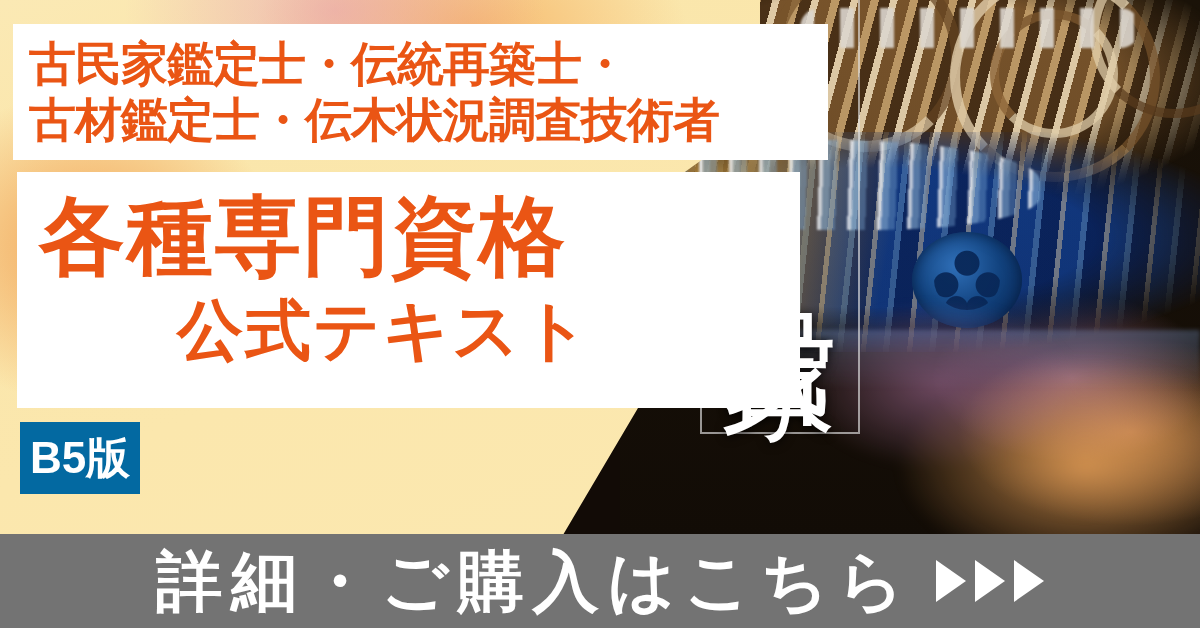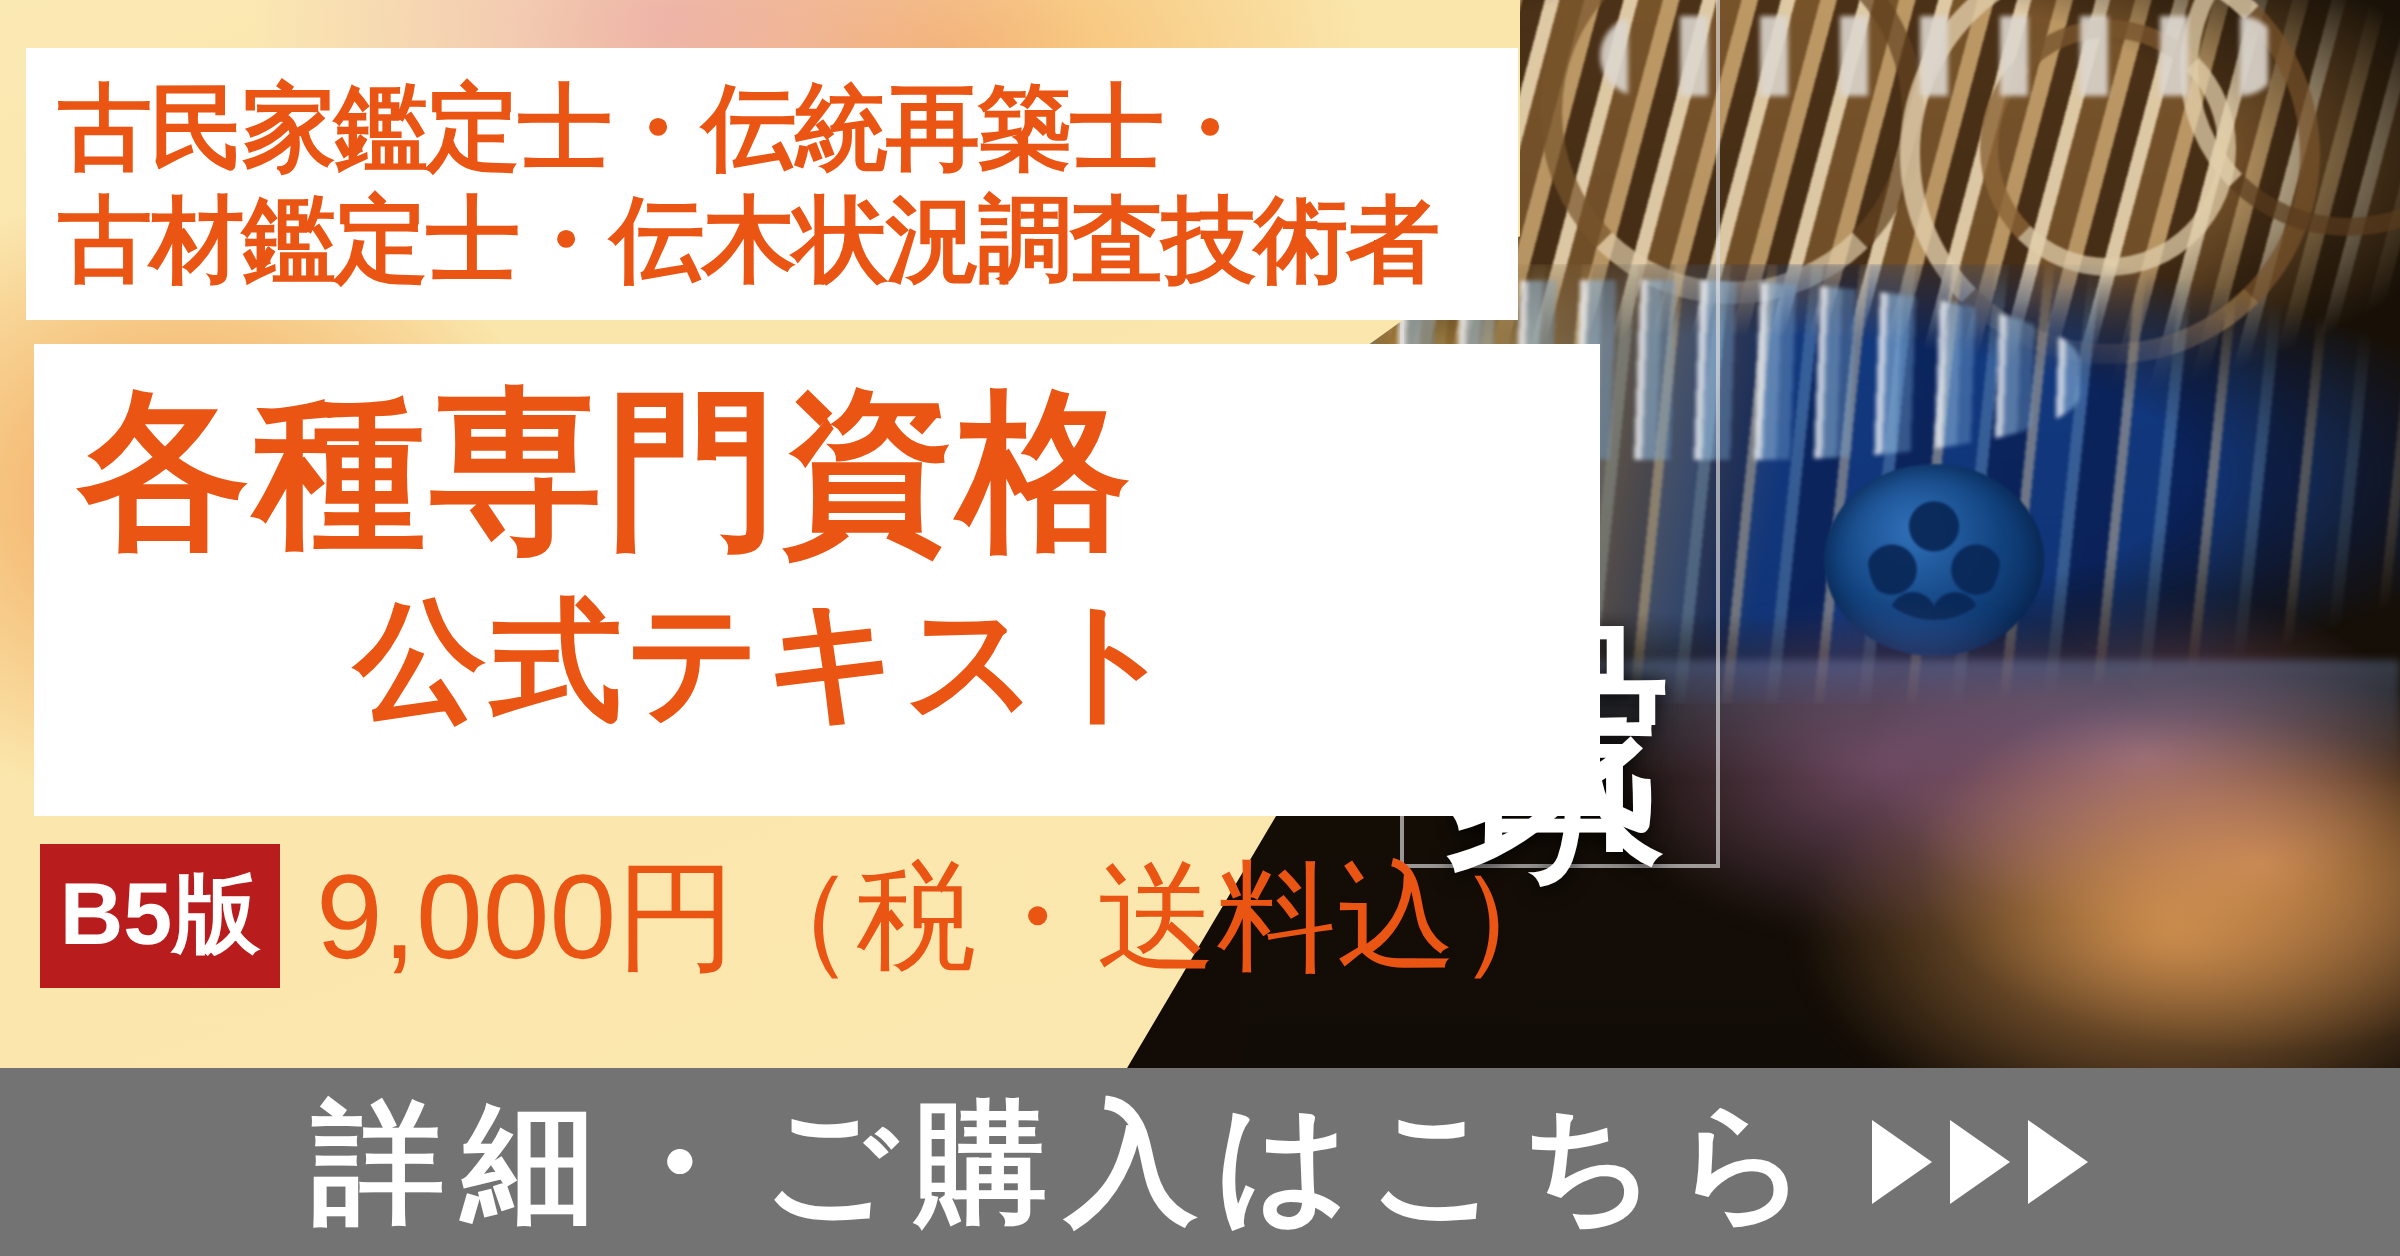--- a/index.html
+++ b/index.html
@@ -135,21 +135,21 @@
     background:
       radial-gradient(ellipse 300px 200px at 44% 2%, rgba(228,150,180,.55) 0%, rgba(228,150,180,0) 70%),
       radial-gradient(ellipse 260px 220px at 12% 46%, rgba(240,150,70,.85) 0%, rgba(240,150,70,0) 72%),
       radial-gradient(ellipse 300px 180px at 62% 6%, rgba(245,165,80,.7) 0%, rgba(245,165,80,0) 72%),
       linear-gradient(160deg,#fbe9b4 0%,#fae6ab 26%,#fbe7ad 60%,#fbe8b0 100%);
     clip-path:polygon(0 0, 760px 0, 760px 118px, 618px 220px, 690px 320px, 560px 540px, 0 540px);
   }
 
   
   .card{position:absolute;background:#ffffff;}
-  .card1{left:13px;top:24px;width:746px;height:136px;}
+  .card1{left:13px;top:24px;width:815px;height:136px;}
   .card2{left:17px;top:172px;width:783px;height:236px;}
 
   .head-line{
     position:absolute;left:0;right:0;
     color:#ea5514;font-weight:700;
     font-family:"Liberation Sans","DejaVu Sans",sans-serif;
     letter-spacing:-1px;white-space:nowrap;
   }
   .hl1{top:12px;left:16px;font-size:47px;line-height:56px;}
   .hl2{top:68px;left:16px;font-size:47px;line-height:56px;}
@@ -158,21 +158,21 @@
     position:absolute;color:#ea5514;font-weight:700;
     font-family:"Liberation Sans","DejaVu Sans",sans-serif;
     white-space:nowrap;letter-spacing:2px;
   }
   .bl1{left:22px;top:16px;font-size:86px;line-height:96px;}
   .bl2{left:160px;top:110px;font-size:66px;line-height:96px;}
 
   
   .badge{
     position:absolute;left:20px;top:422px;width:120px;height:72px;
-    background:#b91c1c;color:#ffffff;
+    background:#0369a1;color:#ffffff;
     font-size:44px;font-weight:700;line-height:72px;text-align:center;
     letter-spacing:0px;
   }
   .price{
     position:absolute;left:158px;top:425px;
     color:#ea5514;font-size:60px;line-height:68px;font-weight:400;
     white-space:nowrap;letter-spacing:0px;
     font-family:"Liberation Sans","DejaVu Sans",sans-serif;
   }
 
@@ -223,21 +223,20 @@
     <div class="head-line hl1">古民家鑑定士・伝統再築士・</div>
     <div class="head-line hl2">古材鑑定士・伝木状況調査技術者</div>
   </div>
 
   <div class="card card2">
     <div class="big-line bl1">各種専門資格</div>
     <div class="big-line bl2">公式テキスト</div>
   </div>
 
   <div class="badge">B5版</div>
-  <div class="price">9,000円（税・送料込）</div>
 
   <div class="cta">
     <span class="cta-label">詳細・ご購入はこちら</span>
     <span class="cta-arrows">
       <span class="arrow"></span>
       <span class="arrow"></span>
       <span class="arrow"></span>
     </span>
   </div>
 

